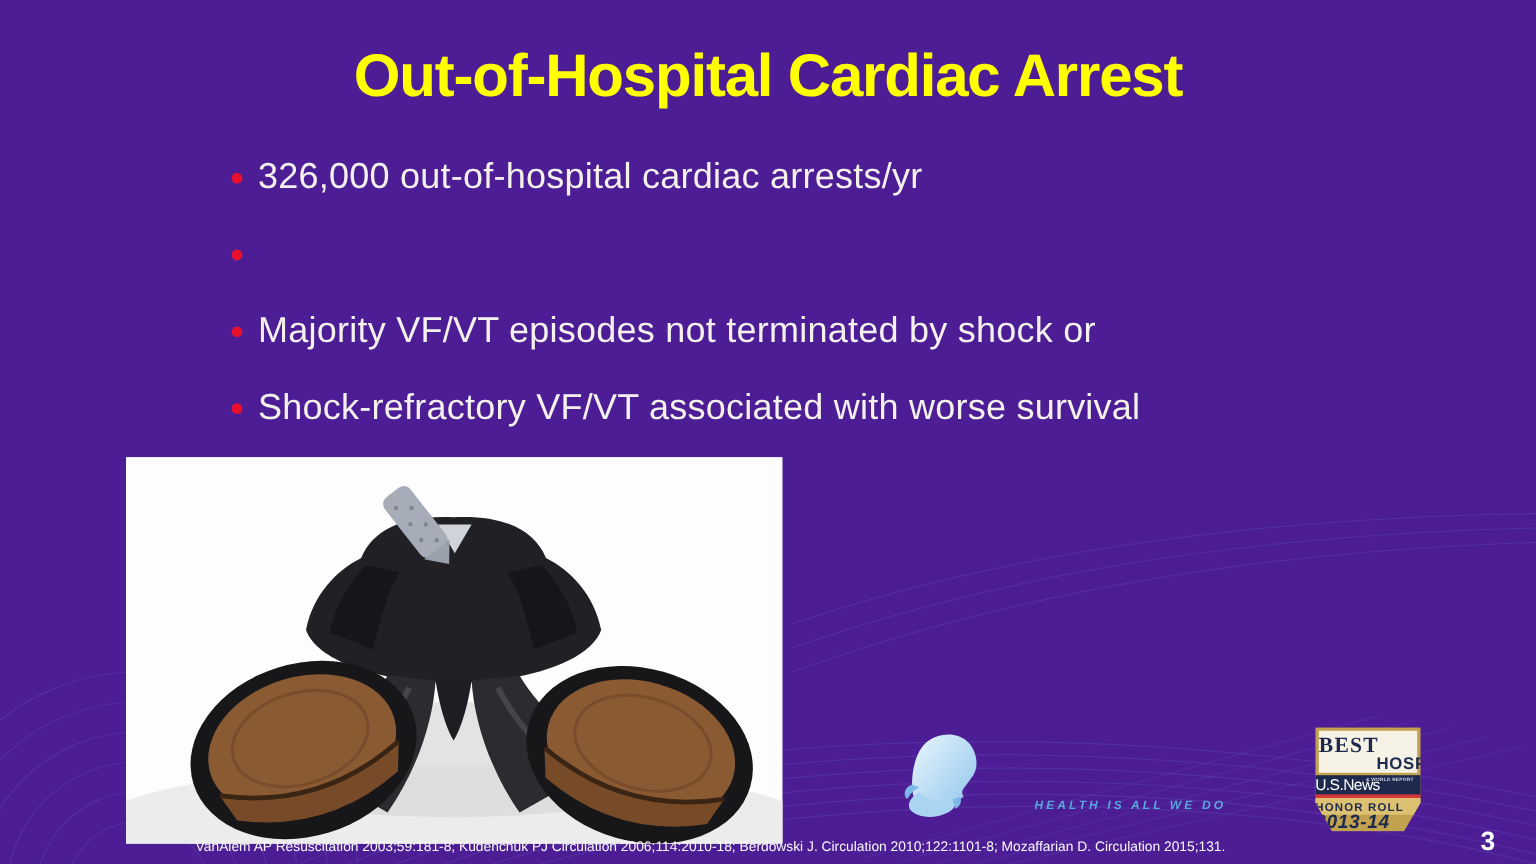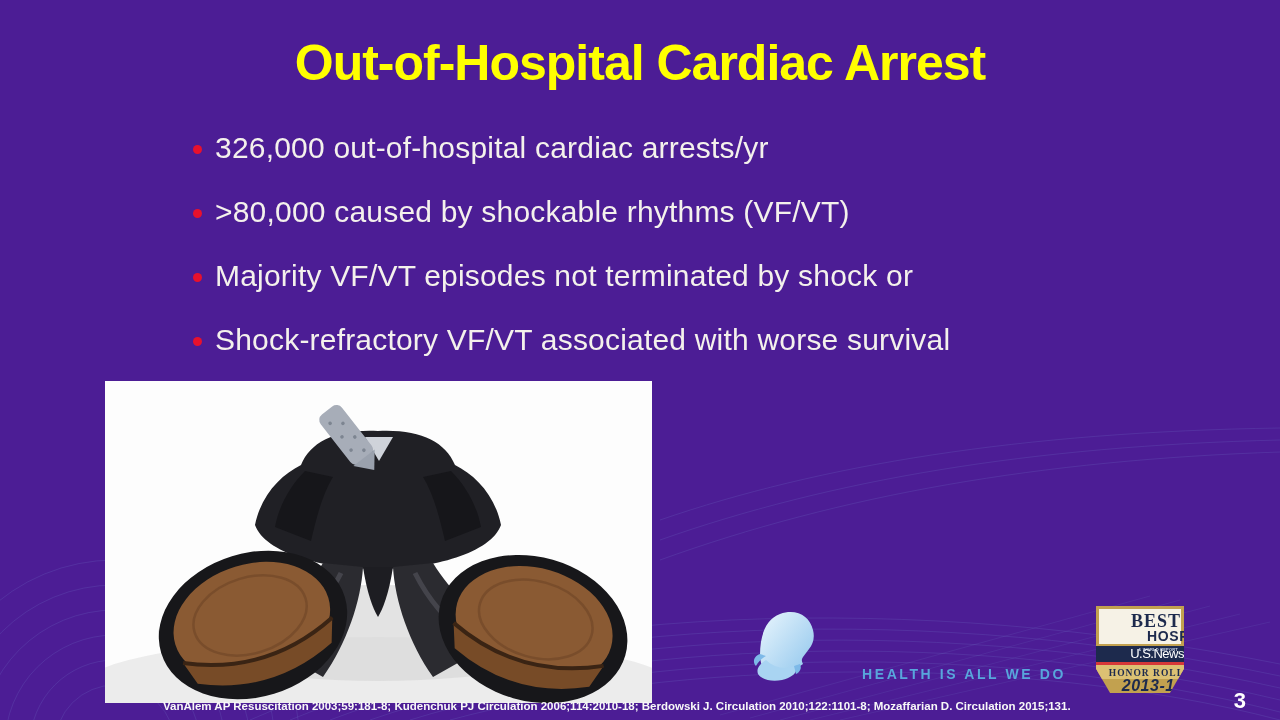--- a/index.html
+++ b/index.html
@@ -29,59 +29,60 @@
     background:#e8112d;margin-right:13px;vertical-align:4px;
   }
 
   
   .photo{position:absolute;left:105px;top:381px;width:547px;height:322px;background:#fdfdfd;}
   .photo svg{display:block;}
 
   
   .citation{
     position:absolute;left:163px;top:700px;width:900px;
-    color:#f8f8f8;font-size:11.5px;font-weight:bold;letter-spacing:0px;
+    color:#f8f8f8;font-size:11.5px;font-weight:normal;letter-spacing:0px;
     white-space:nowrap;z-index:5;
   }
 
   
   .jeff{position:absolute;left:746px;top:604px;width:320px;height:90px;z-index:4;}
   .jeff-head{position:absolute;left:4px;top:4px;}
   .jeff-name{
     position:absolute;left:96px;top:20px;color:#ffffff;font-size:41px;font-weight:bold;
     letter-spacing:-1px;
   }
   .jeff-tm{font-size:11px;font-weight:bold;vertical-align:18px;letter-spacing:0;color:#dfe9f5;}
   .jeff-tagline{
-    position:absolute;left:116px;top:62px;color:#58a6dc;font-size:14px;font-weight:bold;
+    position:absolute;left:116px;top:62px;color:#58a6dc;font-size:10px;font-weight:bold;
     letter-spacing:2.6px;
+    font-style:italic;
   }
 
   
   .badge{
     position:absolute;left:1096px;top:606px;width:88px;height:87px;z-index:4;
     background:#c2a14f;
     clip-path:polygon(0 0,100% 0,100% 72%,84% 100%,16% 100%,0 72%);
-    padding:0;box-sizing:border-box;text-align:right;
+    padding:0;box-sizing:border-box;text-align:left;
   }
   .badge-top{
     margin:3px 3px 0 3px;background:#f6f2e6;color:#1d2a4d;
     padding-top:3px;padding-bottom:2px;
   }
   .badge-best{font-family:"Liberation Serif", serif;font-size:18px;font-weight:bold;letter-spacing:1px;line-height:19px;}
   .badge-hosp{font-size:14px;font-weight:bold;letter-spacing:0.6px;line-height:11px;margin-left:48px;}
   .badge-band{
     position:relative;margin:2px 0 0 0;background:#1d2a4d;color:#ffffff;
     border-bottom:3px solid #d63838;padding:1px 0 1px 0;
   }
   .badge-usnews{font-size:13px;font-weight:normal;letter-spacing:-0.5px;line-height:14px;}
   .badge-usnews-sub{
     position:absolute;right:6px;top:1px;font-size:4px;font-weight:bold;letter-spacing:0.2px;color:#cdd6e6;
   }
-  .badge-honor{background:#dcc173;color:#1d2a4d;font-size:9.5px;font-weight:bold;letter-spacing:1px;padding-top:3px;line-height:11px;font-family:Liberation Serif, serif;}
+  .badge-honor{background:#dcc173;color:#1d2a4d;font-size:9.5px;font-weight:bold;letter-spacing:1px;padding-top:3px;line-height:11px;}
   .badge-years{color:#1d2a4d;font-size:16px;font-weight:bold;letter-spacing:0.5px;line-height:13px;font-style:italic;}
 
   
   .page-num{position:absolute;right:34px;bottom:6px;color:#ffffff;font-size:22px;font-weight:bold;z-index:6;}
 </style>
 </head>
 <body>
 
 <div class="slide">
 
@@ -112,21 +113,21 @@
     </g>
   </svg>
 
   <div class="title">Out-of-Hospital Cardiac Arrest</div>
 
   <ul class="bullets">
     <li>
       <span class="dot"></span><span>326,000 out-of-hospital cardiac arrests/yr</span>
     </li>
     <li>
-      <span class="dot"></span><span>&gt;80,000 caused by shockable rhythms (VF/VT)</span>
+      <span class="dot"></span>
     </li>
     <li>
       <span class="dot"></span><span>Majority VF/VT episodes not terminated by shock or</span><br>
     </li>
     <li>
       <span class="dot"></span><span>Shock-refractory VF/VT associated with worse survival</span>
     </li>
   </ul>
 
   <div class="photo">

